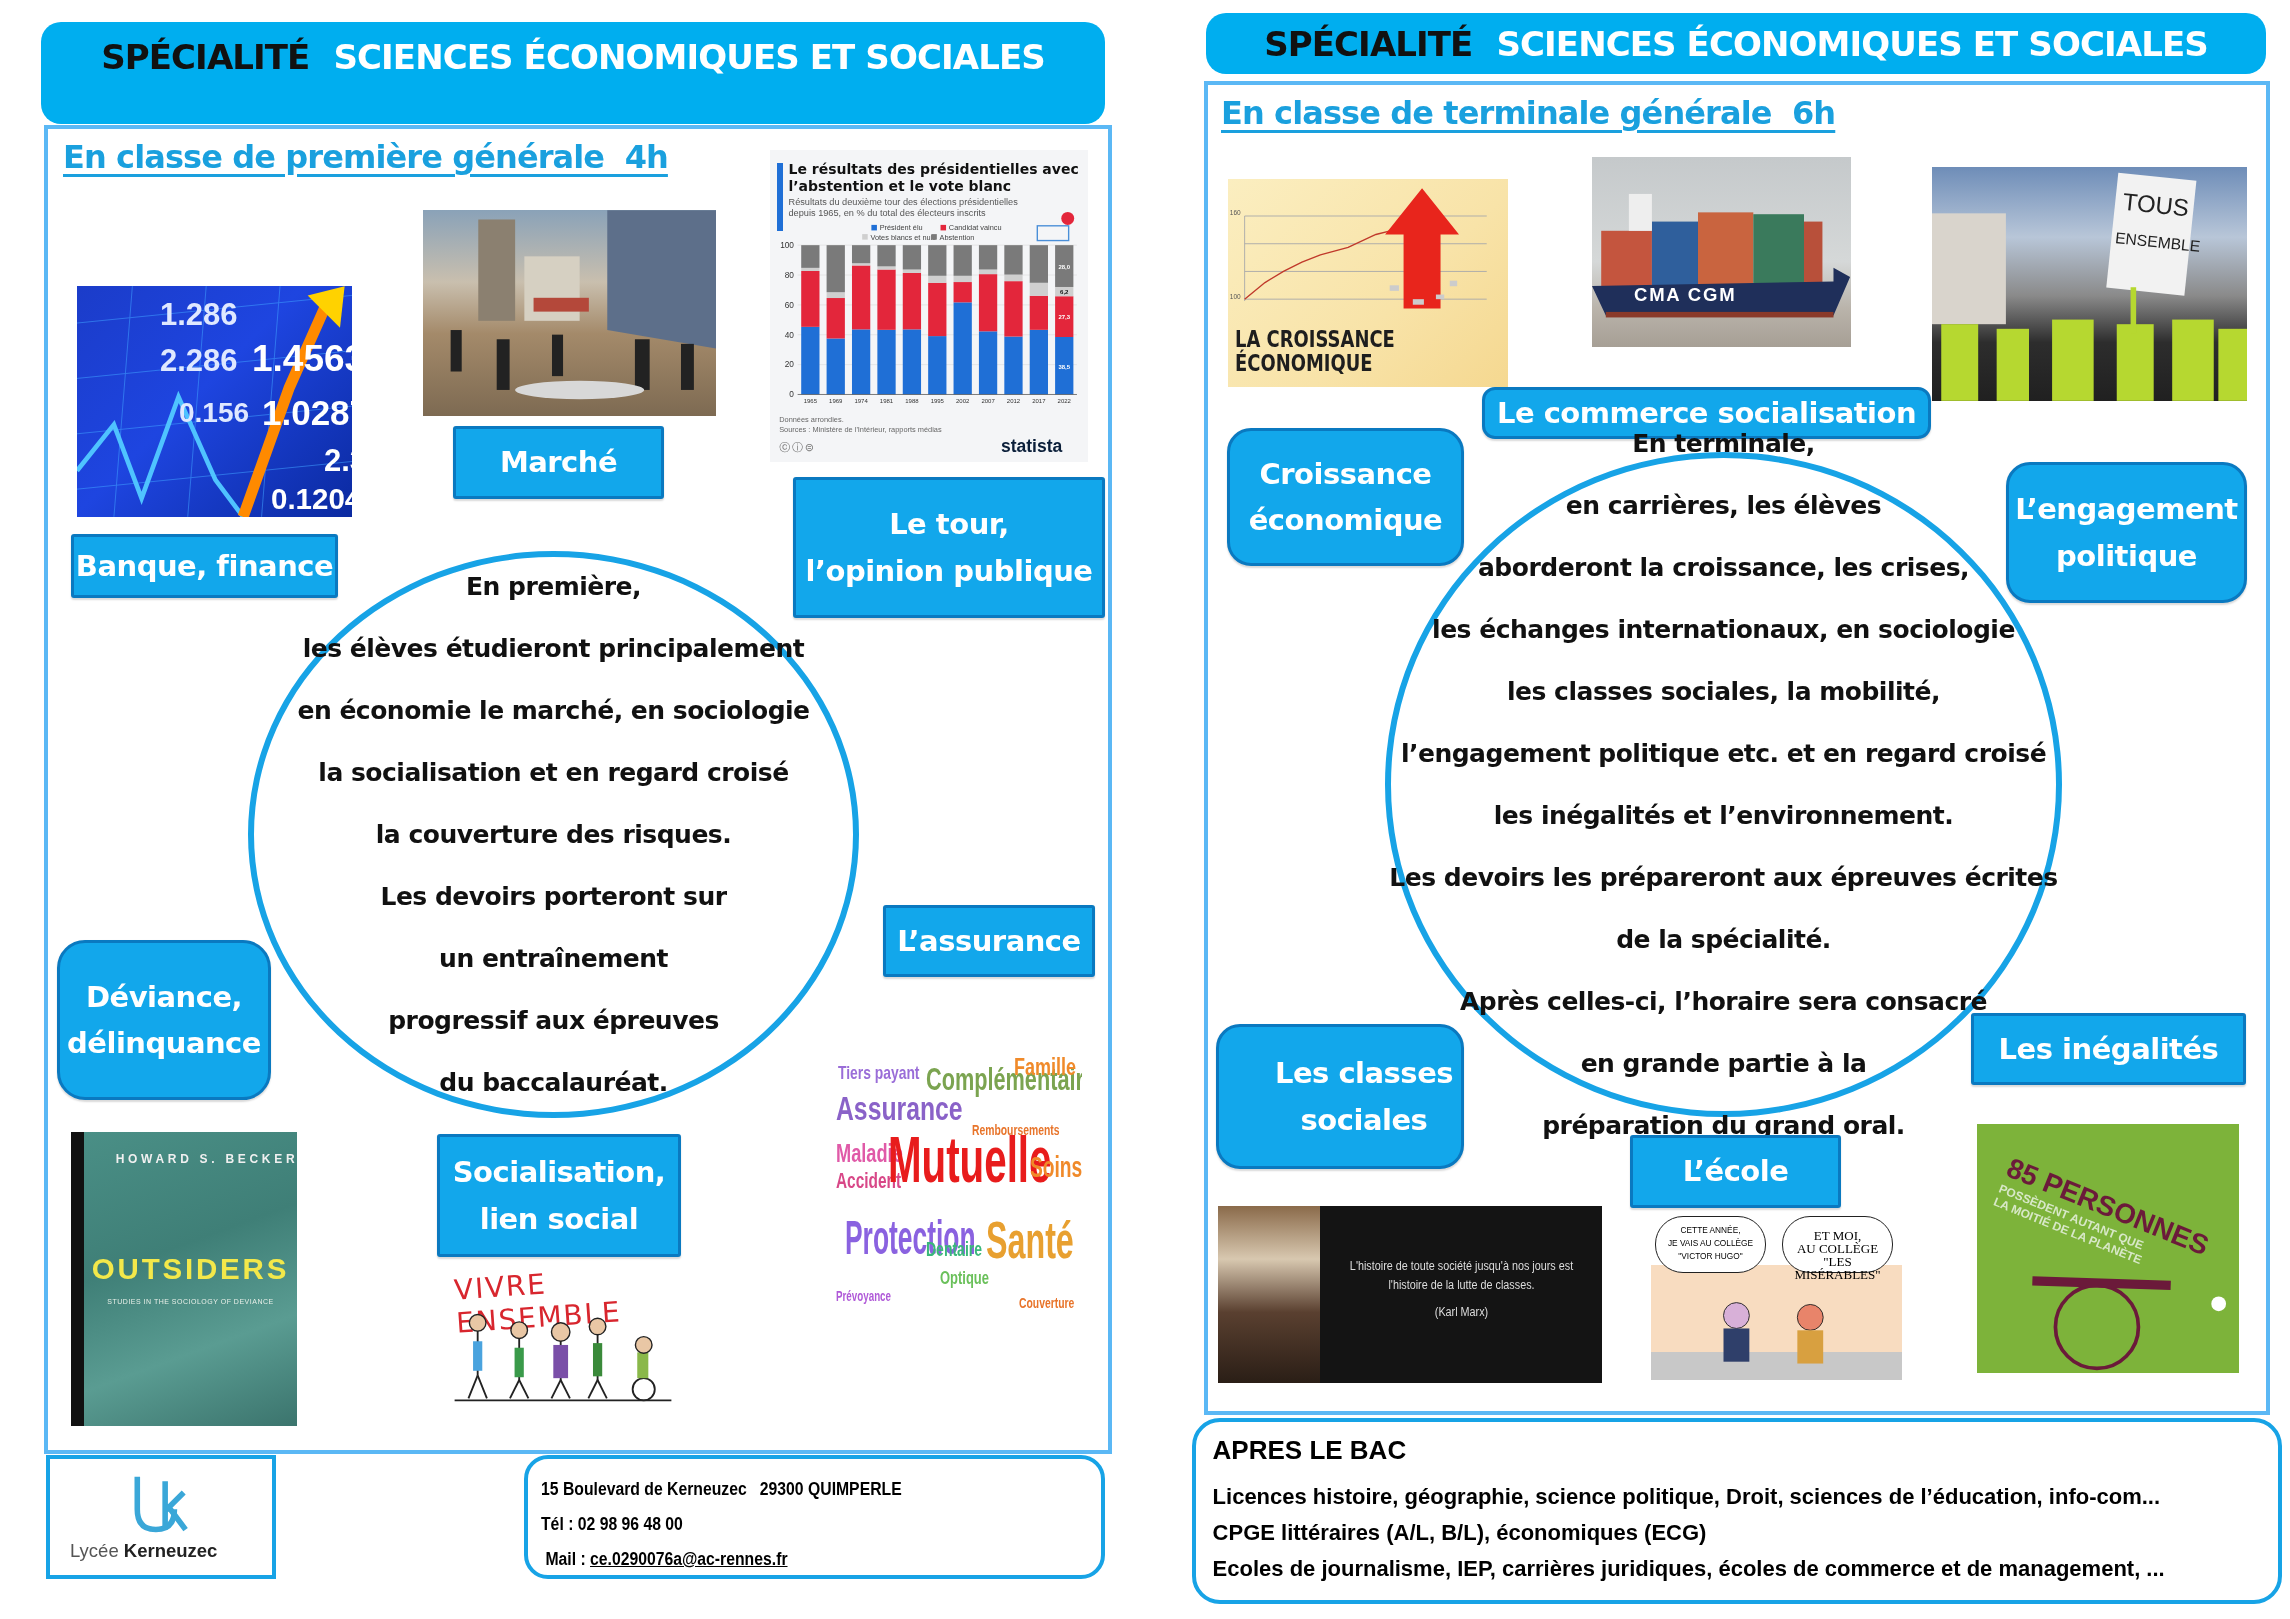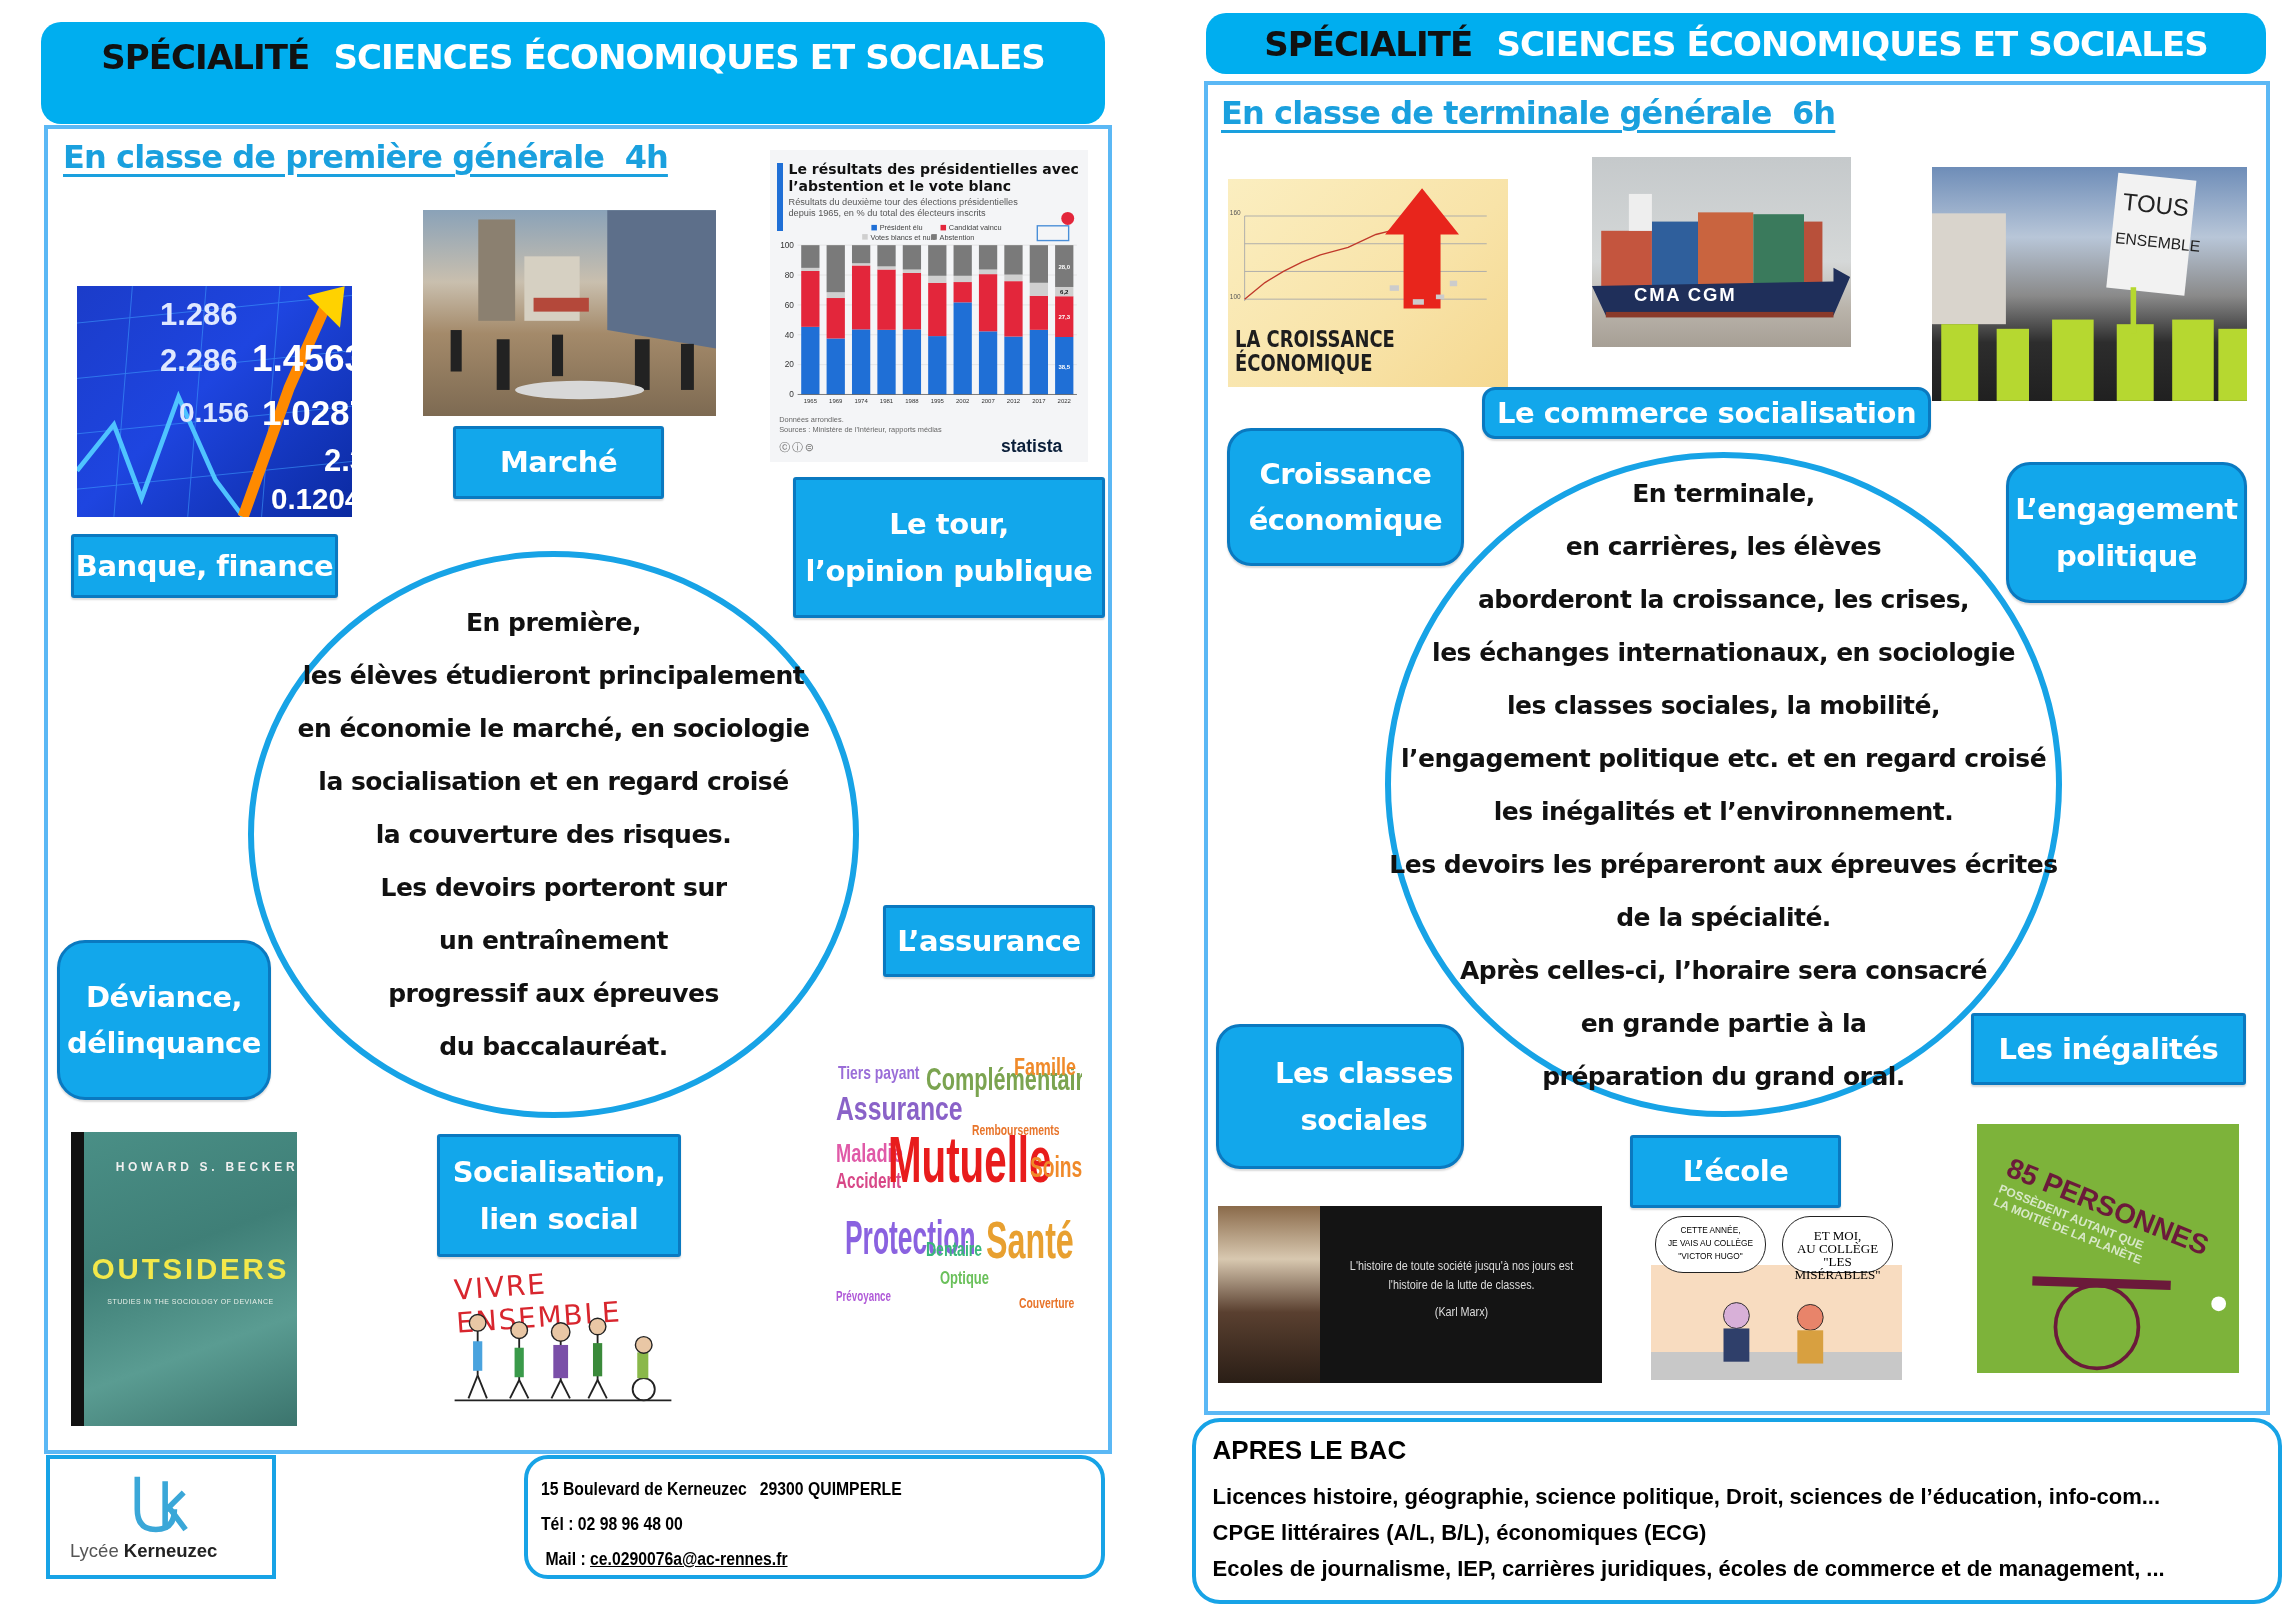--- a/index.html
+++ b/index.html
@@ -5,21 +5,21 @@
   * { box-sizing: border-box; margin: 0; padding: 0; }
   html, body { width: 2291px; height: 1620px; background: #ffffff; overflow: hidden; }
   body { position: relative; font-family: "Liberation Sans", sans-serif; color: #000; }
   .abs { position: absolute; }
   .hdr { background: #00aeef; border-radius: 20px; display: flex; justify-content: center; font-family: "DejaVu Sans", sans-serif; font-weight: bold; letter-spacing: -0.9px; }
   .hdr .k { color: #111; margin-right: 24px; }
   .hdr .t { color: #fff; }
   .frame { border: 4.6px solid #5bb8f5; background: #fff; }
   .sub { color: #1aa0de; font-family: "DejaVu Sans", sans-serif; font-weight: bold; font-size: 32px; text-decoration: underline; text-decoration-thickness: 2.8px; text-underline-offset: 5.5px; letter-spacing: -0.9px; }
   .lbl { background: #12a7eb; border: 3.7px solid #0a79c0; border-radius: 3px; color: #fff; font-family: "DejaVu Sans", sans-serif; font-weight: bold; font-size: 29px; letter-spacing: -0.5px; display: flex; flex-direction: column; justify-content: center; align-items: center; text-align: center; line-height: 1.6; box-shadow: 0 1.8px 1.8px rgba(0,0,0,0.15); }
-  .circle { border: 6.5px solid #17a3e6; border-radius: 50%; background: #fff; display: flex; flex-direction: column; justify-content: center; align-items: center; text-align: center; }
+  .circle { border: 6.5px solid #17a3e6; border-radius: 50%; background: #fff; display: flex; flex-direction: column; justify-content: center; align-items: center; text-align: center; gap: 9px; }
   .circle span { display: block; font-family: "DejaVu Sans", sans-serif; font-weight: bold; font-size: 25px; letter-spacing: -0.5px; color: #111; line-height: 53px; white-space: nowrap; }
   .img { overflow: hidden; }
   .contact { border: 4.6px solid #17a3e6; border-radius: 24px; padding: 20px 13px; }
   .contact div { font-family: "Liberation Sans", sans-serif; font-weight: bold; font-size: 17.5px; line-height: 35px; transform: scaleX(0.9); transform-origin: left; white-space: nowrap; }
   .contact a { color: #000; text-decoration: underline; }
   .apres { border: 4.6px solid #17a3e6; border-radius: 28px; padding: 13px 16.6px; }
   .apres .h { font-weight: bold; font-size: 26px; margin-bottom: 13px; }
   .apres .l { font-weight: bold; font-size: 22px; line-height: 36px; white-space: nowrap; }
   .logo { border: 4.6px solid #17a3e6; background: #fff; }
 </style>
@@ -193,21 +193,21 @@
 
 <div class="abs lbl" style="left:883px;top:905px;width:212px;height:72px;">
   <span>L’assurance</span>
 </div>
 <div class="abs lbl" style="left:57px;top:940px;width:214px;height:160px;border-radius:28px;">
   <span>Déviance,</span>
   <span>délinquance</span>
 </div>
 
 <div class="abs img" style="left:71px;top:1132px;width:226px;height:294px;background:linear-gradient(160deg,#4a8f86 0%,#3f7f77 40%,#5a9c92 70%,#3b746d 100%);border-left:13px solid #111;">
-  <div class="abs" style="left:0;width:246px;top:28px;text-align:center;color:#f0f0f0;font-weight:bold;font-size:12px;letter-spacing:3.7px;">HOWARD S. BECKER</div>
+  <div class="abs" style="left:0;width:246px;top:20px;text-align:center;color:#f0f0f0;font-weight:bold;font-size:12px;letter-spacing:3.7px;">HOWARD S. BECKER</div>
   <div class="abs" style="left:0;width:213px;top:120px;text-align:center;color:#f3e84a;font-weight:bold;font-size:29.5px;letter-spacing:2.8px;">OUTSIDERS</div>
   <div class="abs" style="left:0;width:213px;top:166px;text-align:center;color:#e8efe8;font-size:7px;letter-spacing:0.5px;">STUDIES IN THE SOCIOLOGY OF DEVIANCE</div>
 </div>
 
 <div class="abs lbl" style="left:437px;top:1134px;width:244px;height:123px;">
   <span>Socialisation,</span>
   <span>lien social</span>
 </div>
 
 <div class="abs img" style="left:450px;top:1260px;width:226px;height:145px;">

